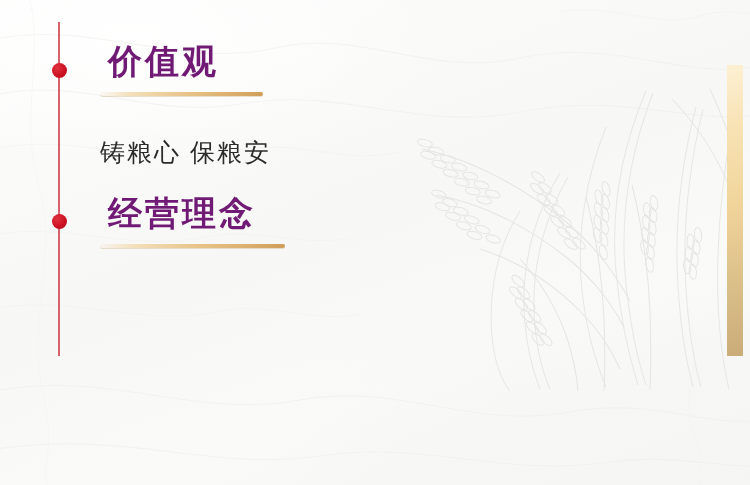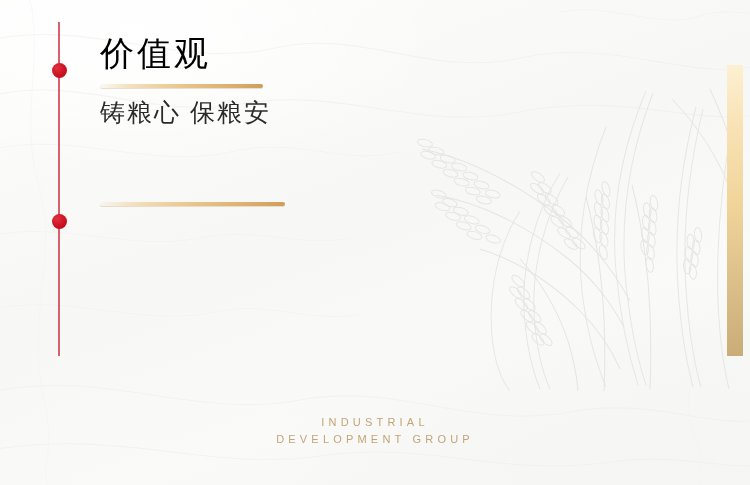--- a/index.html
+++ b/index.html
@@ -68,25 +68,25 @@
   }
   .red-dot.one { top: 63px; }
   .red-dot.two { top: 214px; }
 
   
   .block { position: absolute; left: 100px; }
   .block-values { top: 36px; }
   .block-philosophy { top: 188px; }
 
   .heading {
-    margin: 0;
+    margin: 8px;
     font-size: 34px;
     line-height: 1;
-    font-weight: 400;
-    color: #000000;
+    font-weight: 700;
+    color: #701a75;
     letter-spacing: 3px;
     white-space: nowrap;
   }
 
   .gold-rule {
     margin-top: 14px;
     height: 4px;
     border-radius: 2px;
     background: linear-gradient(90deg,
         rgba(242,228,205,0.15) 0%,
@@ -100,21 +100,21 @@
   .gold-rule.w-long  { width: 185px; }
 
   .body-line {
     margin: 0;
     color: #2b2b2b;
     font-size: 25px;
     line-height: 1;
     font-weight: 500;
     white-space: nowrap;
   }
-  .body-line.values  { margin-top: 12px; letter-spacing: 2px; }
+  .body-line.values  { margin-top: 44px; letter-spacing: 2px; }
   .body-line.phil-1  { margin-top: 30px; letter-spacing: 1px; }
   .body-line.phil-2  { margin-top: 21px; letter-spacing: 5px; }
 
   
   .gold-bar {
     position: absolute;
     left: 727px;
     top: 65px;
     width: 16px;
     height: 291px;
@@ -303,23 +303,20 @@
   <div class="red-dot one"></div>
   <div class="red-dot two"></div>
 
   <div class="block block-values">
     <h2 class="heading">价值观</h2>
     <div class="gold-rule w-short"></div>
     <p class="body-line values">铸粮心  保粮安</p>
   </div>
 
   <div class="block block-philosophy">
+    <h2 class="heading">经营理念</h2>
     <div class="gold-rule w-long"></div>
   </div>
 
   <div class="gold-bar"></div>
 
-  <div class="footer-mark">
-    <span class="fm-line">INDUSTRIAL</span>
-    <span class="fm-line">DEVELOPMENT GROUP</span>
-  </div>
 
 </div>
 
 </body></html>

